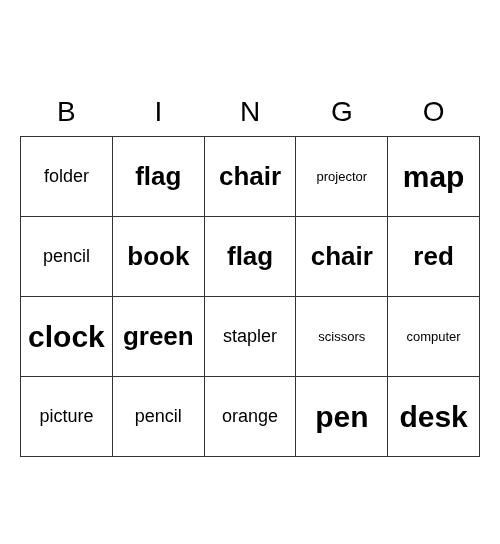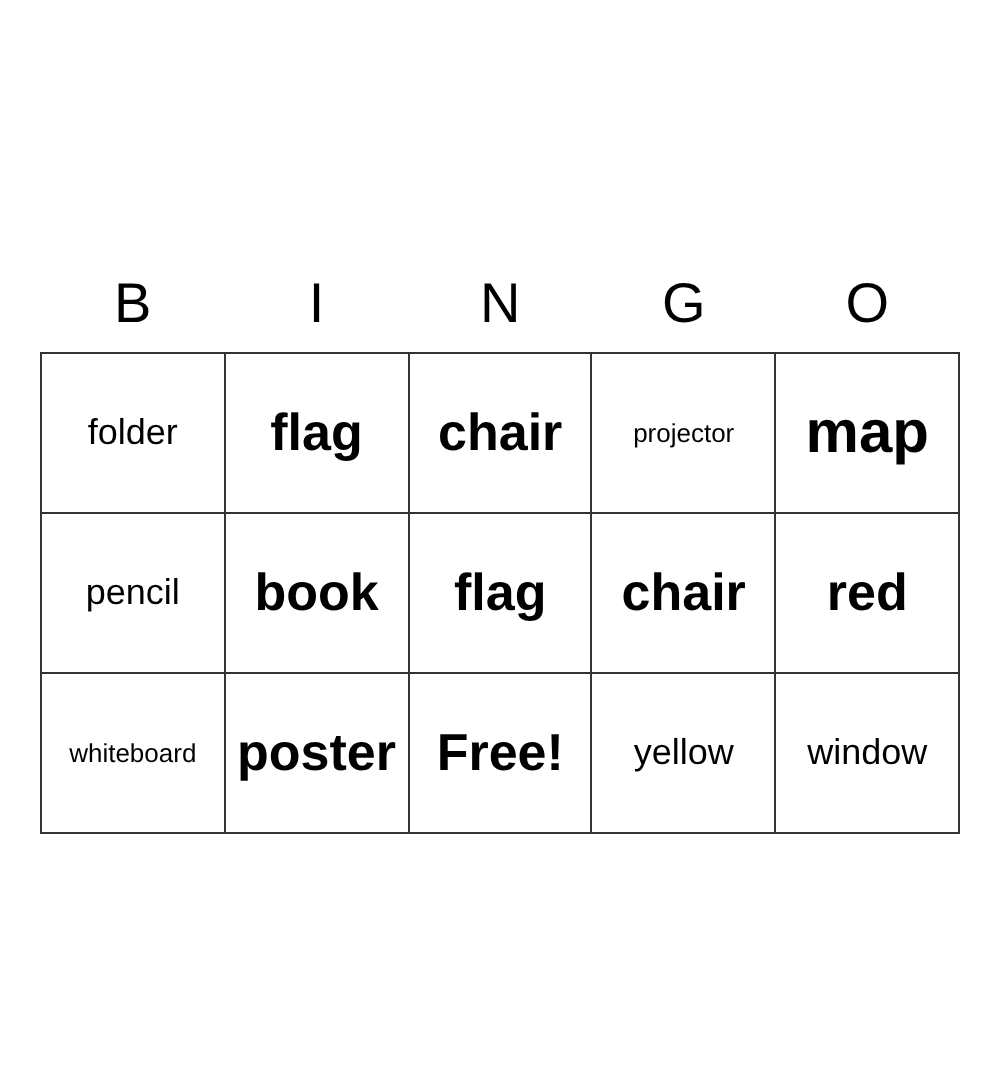--- a/index.html
+++ b/index.html
@@ -91,20 +91,27 @@
         <td class="cell-xlarge">map</td>
       </tr>
       <tr>
         <td class="cell-medium">pencil</td>
         <td class="cell-large">book</td>
         <td class="cell-large">flag</td>
         <td class="cell-large">chair</td>
         <td class="cell-large">red</td>
       </tr>
       <tr>
-        <td class="cell-small">whiteboard</td>
-        <td class="cell-large">poster</td>
-        <td class="cell-free">Free!</td>
-        <td class="cell-medium">yellow</td>
-        <td class="cell-medium">window</td>
+        <td class="cell-xlarge">clock</td>
+        <td class="cell-large">green</td>
+        <td class="cell-medium">stapler</td>
+        <td class="cell-small">scissors</td>
+        <td class="cell-small">computer</td>
+      </tr>
+      <tr>
+        <td class="cell-medium">picture</td>
+        <td class="cell-medium">pencil</td>
+        <td class="cell-medium">orange</td>
+        <td class="cell-xlarge">pen</td>
+        <td class="cell-xlarge">desk</td>
       </tr>
     </tbody>
 </table>
 
 </body></html>

